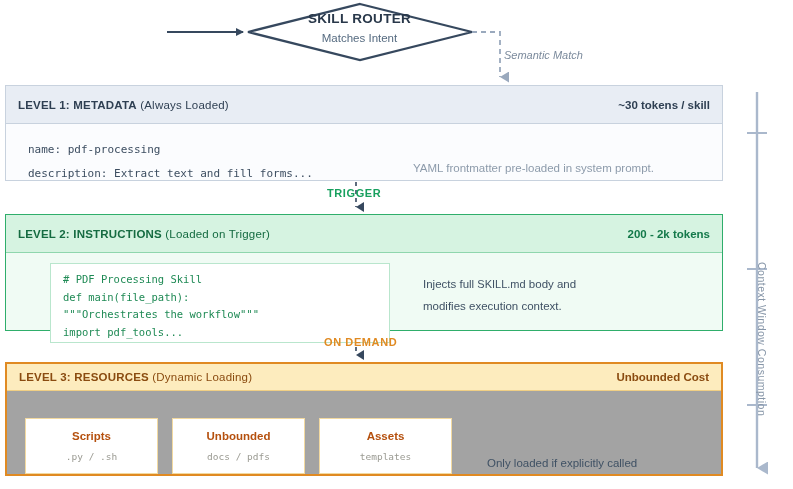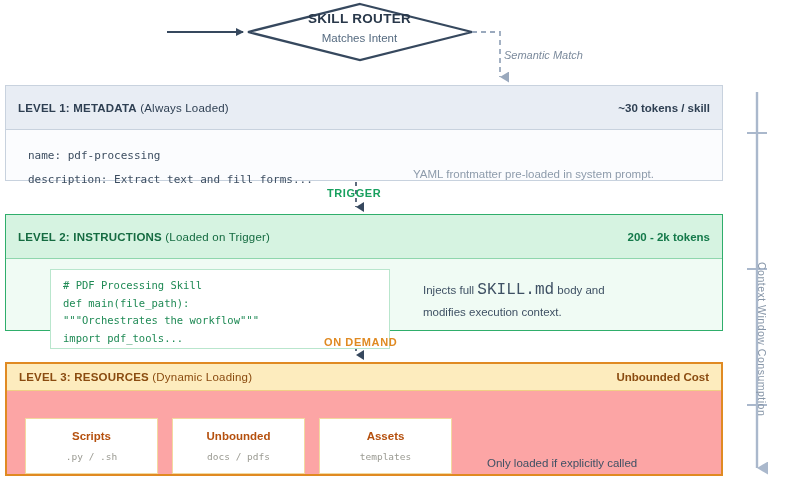--- a/index.html
+++ b/index.html
@@ -36,21 +36,21 @@
 
   .semantic-match{
     position:absolute;left:504px;top:49px;
     font-size:11px;font-style:italic;color:#7b8a9c;white-space:nowrap;
   }
 
   
   .panel{position:absolute;box-sizing:border-box;}
   .panel .phead{
     display:flex;align-items:center;justify-content:space-between;
-    box-sizing:border-box;padding:0 12px;height:44px;
+    box-sizing:border-box;padding:0 12px;height:38px;
   }
   .phead .ptitle{font-size:11.5px;font-weight:bold;letter-spacing:.2px;white-space:nowrap;}
   .phead .ptitle .soft{font-weight:normal;}
   .phead .pcost{font-size:11.5px;font-weight:bold;white-space:nowrap;}
   .pbody{display:flex;box-sizing:border-box;}
 
   
   .lvl1{left:5px;top:85px;width:718px;height:96px;background:#fbfcfe;border:1px solid #c8d2de;}
   .lvl1 .phead{background:#e8edf4;border-bottom:1px solid #c8d2de;color:#2e3f52;}
   .lvl1 .pbody{padding:14px 12px 0 12px;height:69px;}
@@ -68,24 +68,24 @@
   .lvl2 .pcost{color:#14794a;}
   .lvl2 .pbody{padding:10px 12px 0 12px;height:90px;margin-left:32px;}
   .lvl2 .codebox{
     width:340px;box-sizing:border-box;background:#ffffff;border:1px solid #b9e6cd;
     padding:7px 12px;font-family:"DejaVu Sans Mono", monospace;font-size:10.5px;
     color:#1f8a55;line-height:17.5px;white-space:pre;
   }
   .lvl2 .note{
     font-size:11.5px;color:#3f5164;line-height:22px;margin-left:33px;margin-top:10px;
   }
-  .lvl2 .note .mono{font-family:Liberation Mono, monospace;font-size:16px;}
-
-  
-  .lvl3{left:5px;top:362px;width:718px;height:114px;background:#fca5a5;border:2px solid #e08a22;}
+  .lvl2 .note .mono{font-family:Liberation Sans, sans-serif;font-size:11px;}
+
+  
+  .lvl3{left:5px;top:362px;width:718px;height:114px;background:#a3a3a3;border:2px solid #e08a22;}
   .lvl3 .phead{background:#fdecbe;border-bottom:1px solid #f0cf84;color:#8a4b10;height:27px;}
   .lvl3 .pcost{color:#8a4b10;}
   .lvl3 .pbody{padding:10px 12px 0 18px;height:83px;align-items:flex-end;}
   .card{
     width:133px;height:56px;background:#ffffff;border:1px solid #f2d9a0;
     box-sizing:border-box;display:flex;flex-direction:column;
     align-items:center;justify-content:center;margin-right:14px;
   }
   .card .ctitle{font-size:11.5px;font-weight:bold;color:#b5500e;line-height:14px;}
   .card .csub{font-family:"DejaVu Sans Mono", monospace;font-size:9.5px;color:#9a9a92;margin-top:8px;line-height:12px;}

